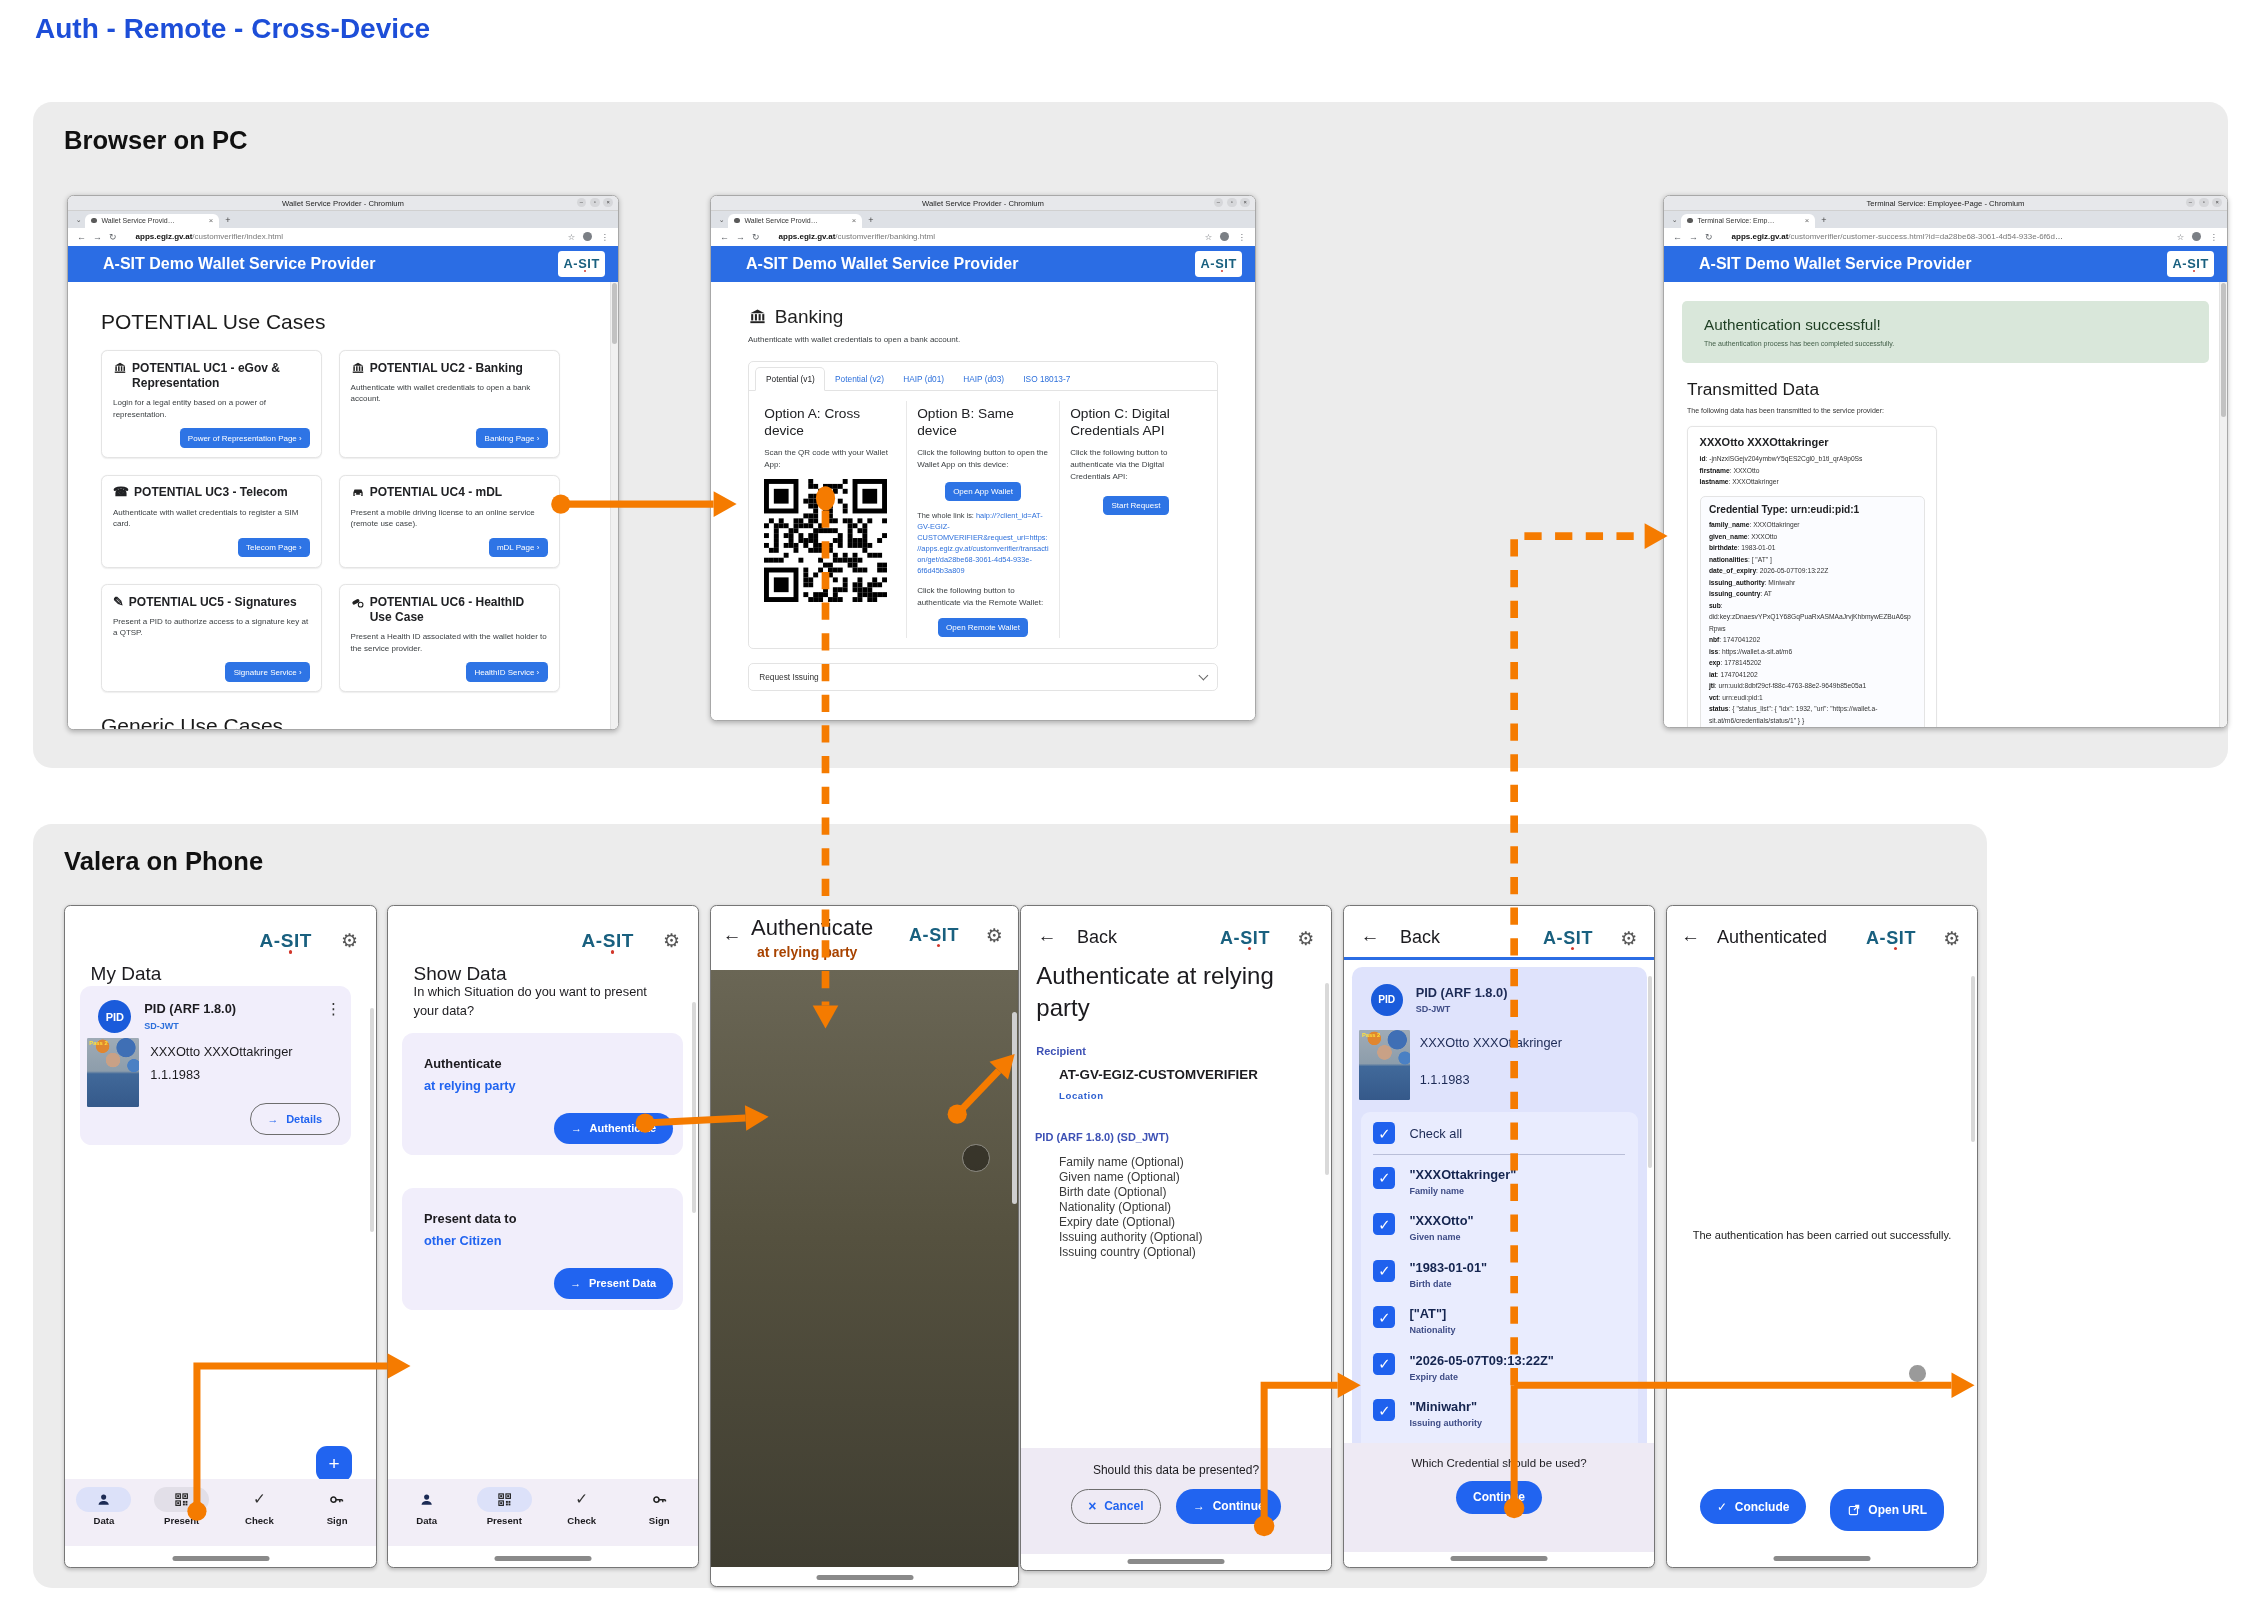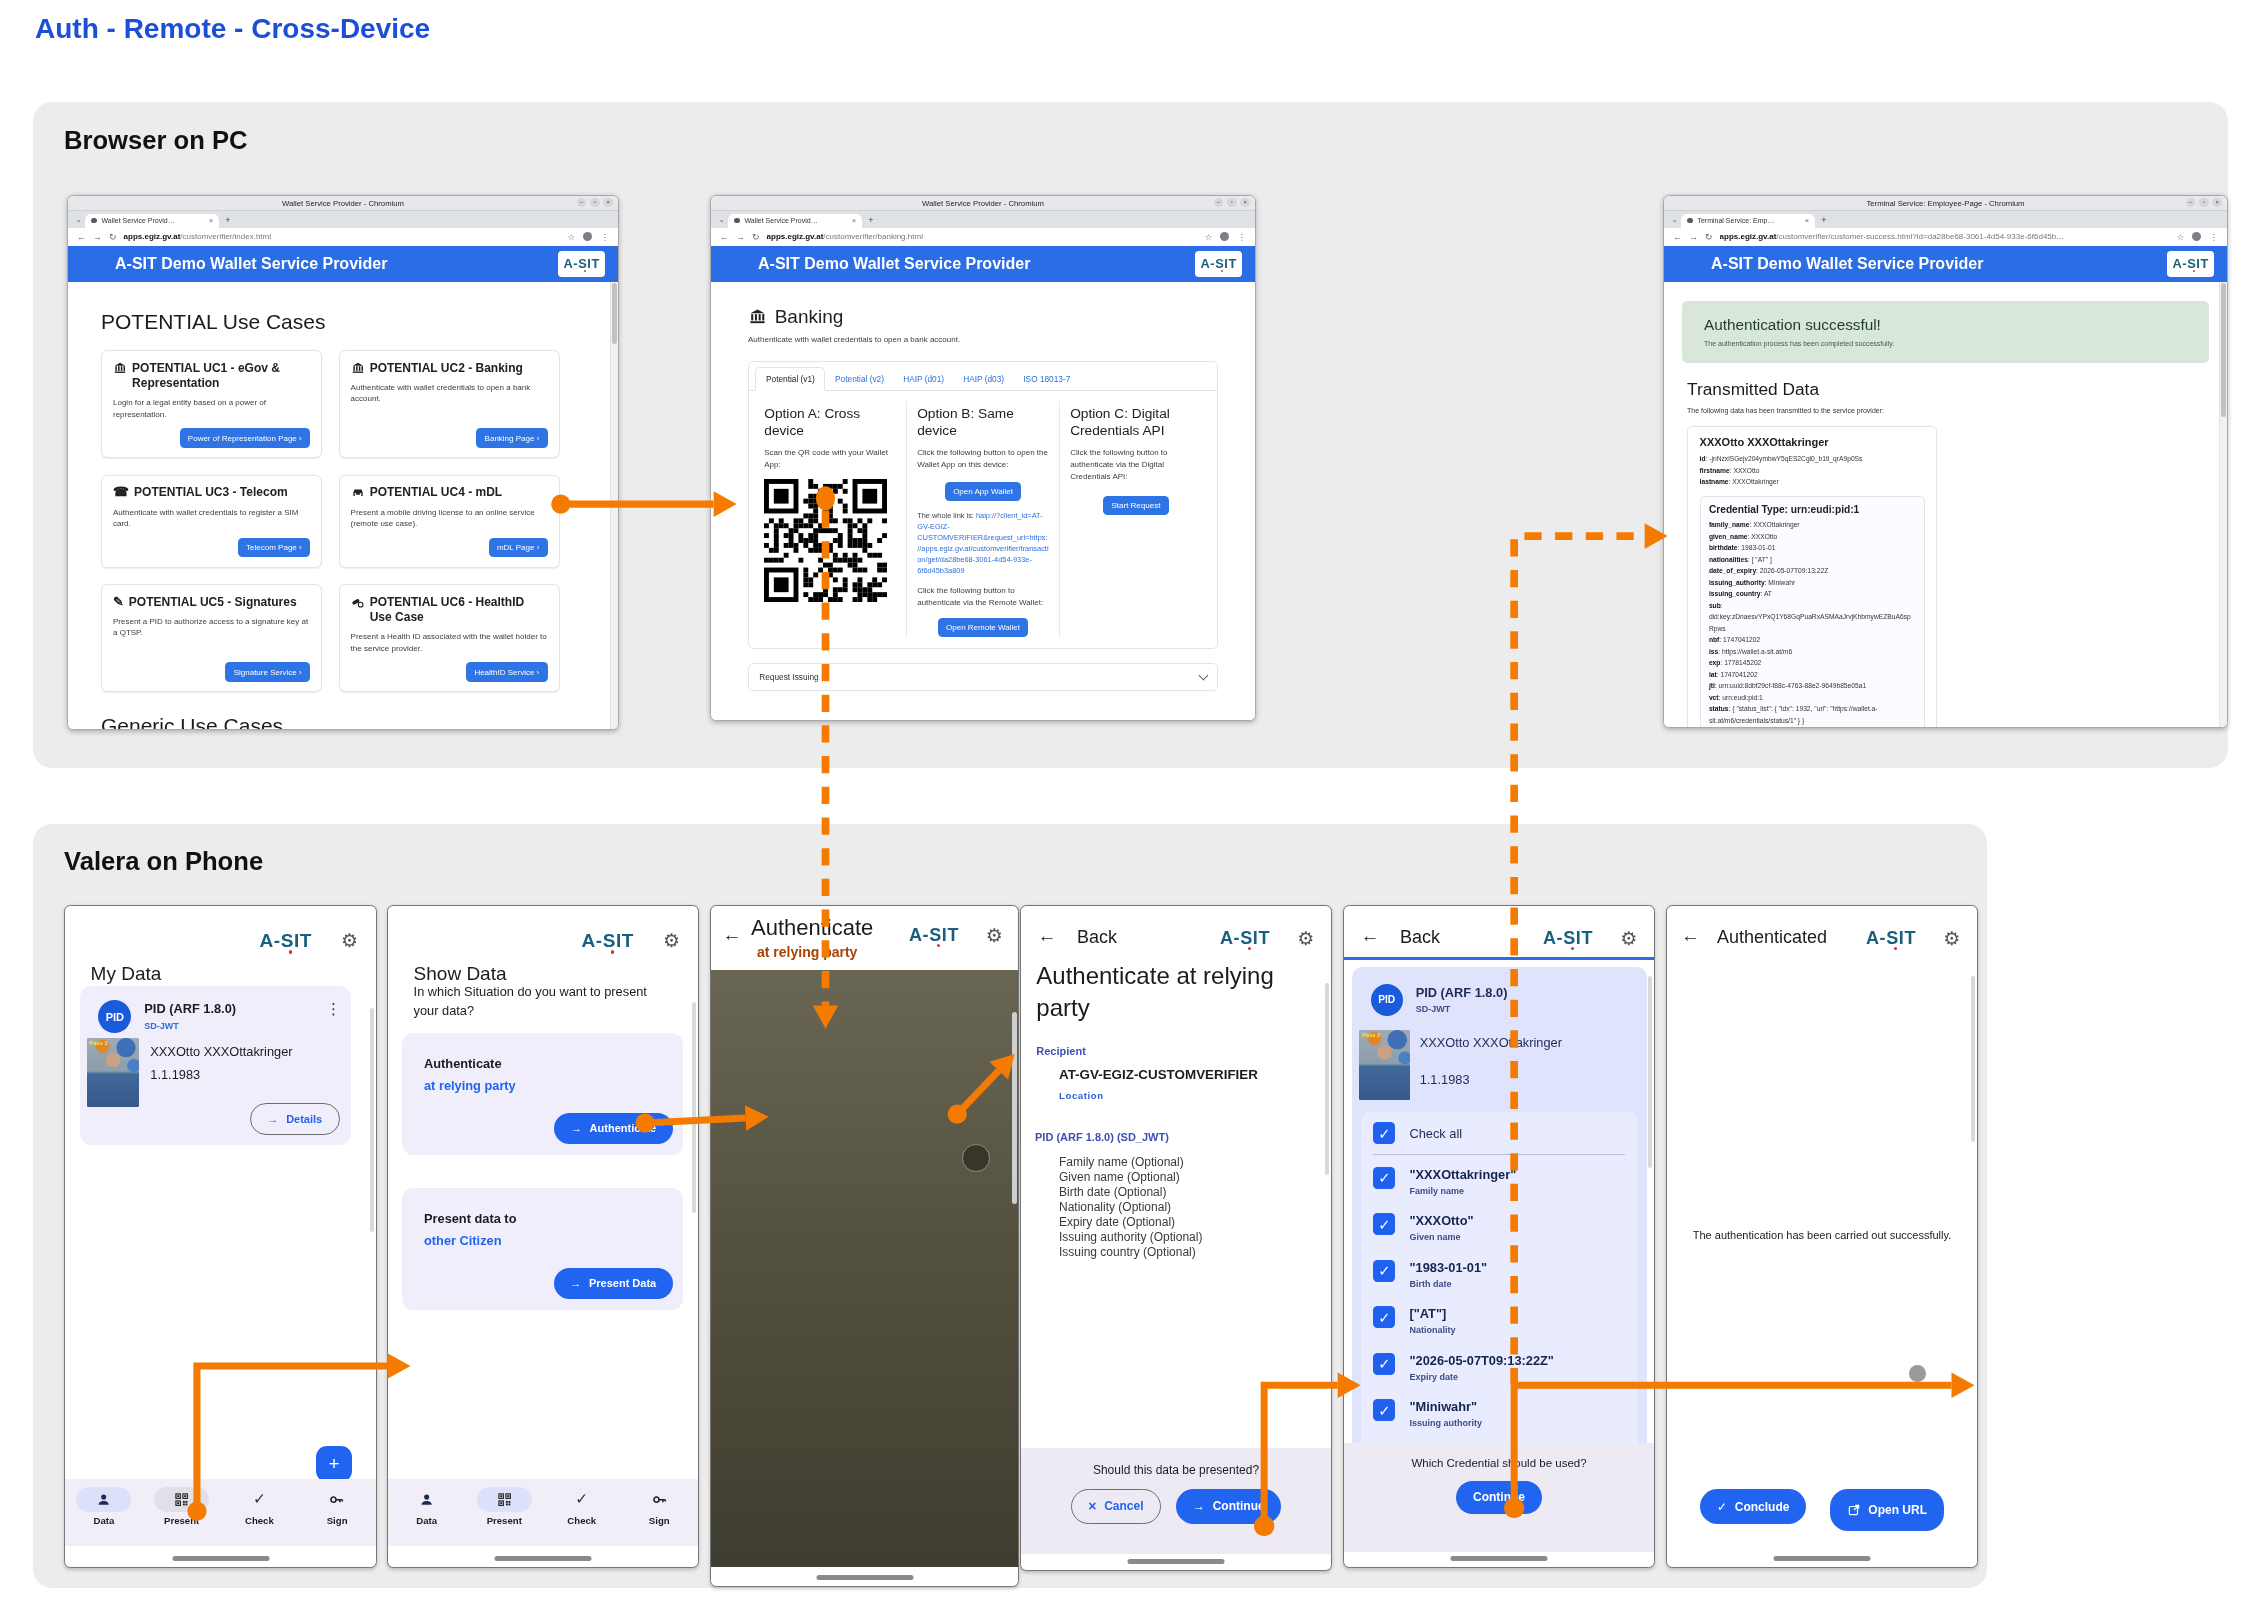--- a/index.html
+++ b/index.html
@@ -20,25 +20,25 @@
   .tab-caret{font-size:7px;color:#555;margin:0 3.8px 3.2px 1.3px;}
   .b-tab{background:#fff;border-radius:5.8px 5.8px 0 0;height:14px;width:122px;display:flex;
          align-items:center;gap:4.5px;padding:0 5.8px;font-size:7px;color:#333;}
   .b-tab .fav{width:5.8px;height:5.8px;border-radius:50%;background:#5a5a5a;flex:none;}
   .b-tab .t{white-space:nowrap;overflow:hidden;text-overflow:ellipsis;flex:1;}
   .b-tab .x{color:#666;font-size:7.7px;}
   .tab-plus{font-size:9px;color:#444;margin:0 0 2.6px 6.4px;}
   .b-url{height:18px;background:#fff;display:flex;align-items:center;gap:7px;
          padding:0 9px;font-size:8px;flex:none;}
   .b-url .nav-ic{color:#5f6368;font-size:9px;}
-  .b-url .dom{color:#111;}
+  .b-url .dom{color:#111;margin-left:12px;}
   .b-url .path{color:#787878;text-align:right;}
   .b-url .right{margin-left:auto;display:flex;gap:8.3px;align-items:center;color:#5f6368;font-size:8.3px;}
   .avatar{width:9px;height:9px;border-radius:50%;background:#7b7f85;}
-  .b-banner{height:36px;background:#2b6de4;display:flex;align-items:center;flex:none;position:relative;padding-left:12px;}
+  .b-banner{height:36px;background:#2b6de4;display:flex;align-items:center;flex:none;position:relative;}
   .b-banner .bt{color:#fff;font-size:16px;font-weight:bold;margin-left:35px;}
   .logo-box{position:absolute;right:12.8px;top:5.1px;width:47px;height:26px;background:#fff;
             border-radius:3.8px;display:flex;align-items:center;justify-content:center;}
   .asit{font-weight:bold;color:#19607f;position:relative;letter-spacing:0.6px;}
   .asit::after{content:"";position:absolute;width:.18em;height:.18em;background:#d2372b;
                border-radius:50%;left:56%;bottom:-0.08em;}
   .b-content{flex:1;background:#fff;position:relative;overflow:hidden;}
   .b-scroll{position:absolute;right:0;top:0;bottom:0;width:7px;background:#f1f1f1;border-left:0.6px solid #e2e2e2;}
   .b-scroll i{position:absolute;left:1.3px;right:1.3px;top:1.9px;background:#c2c2c2;border-radius:2.6px;display:block;}
   

